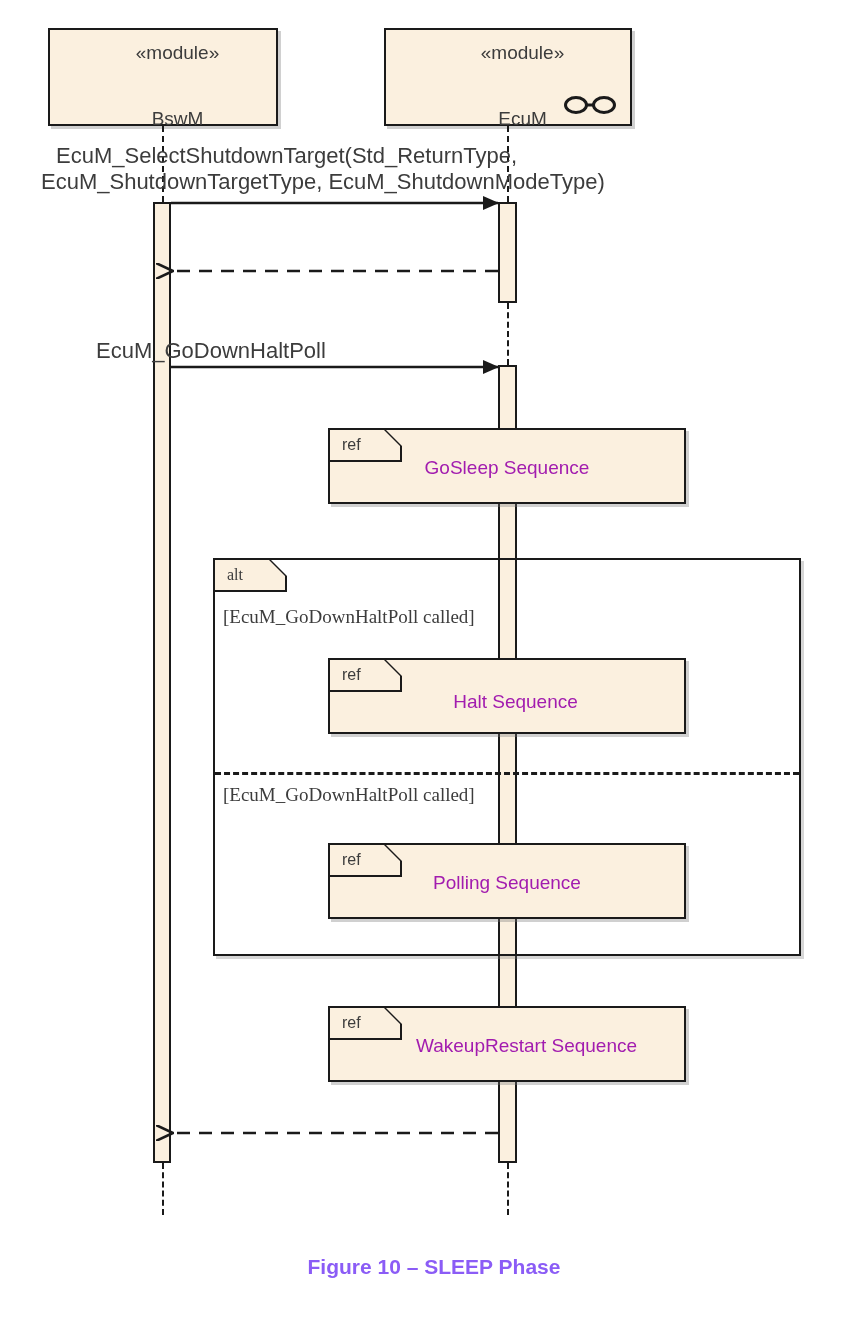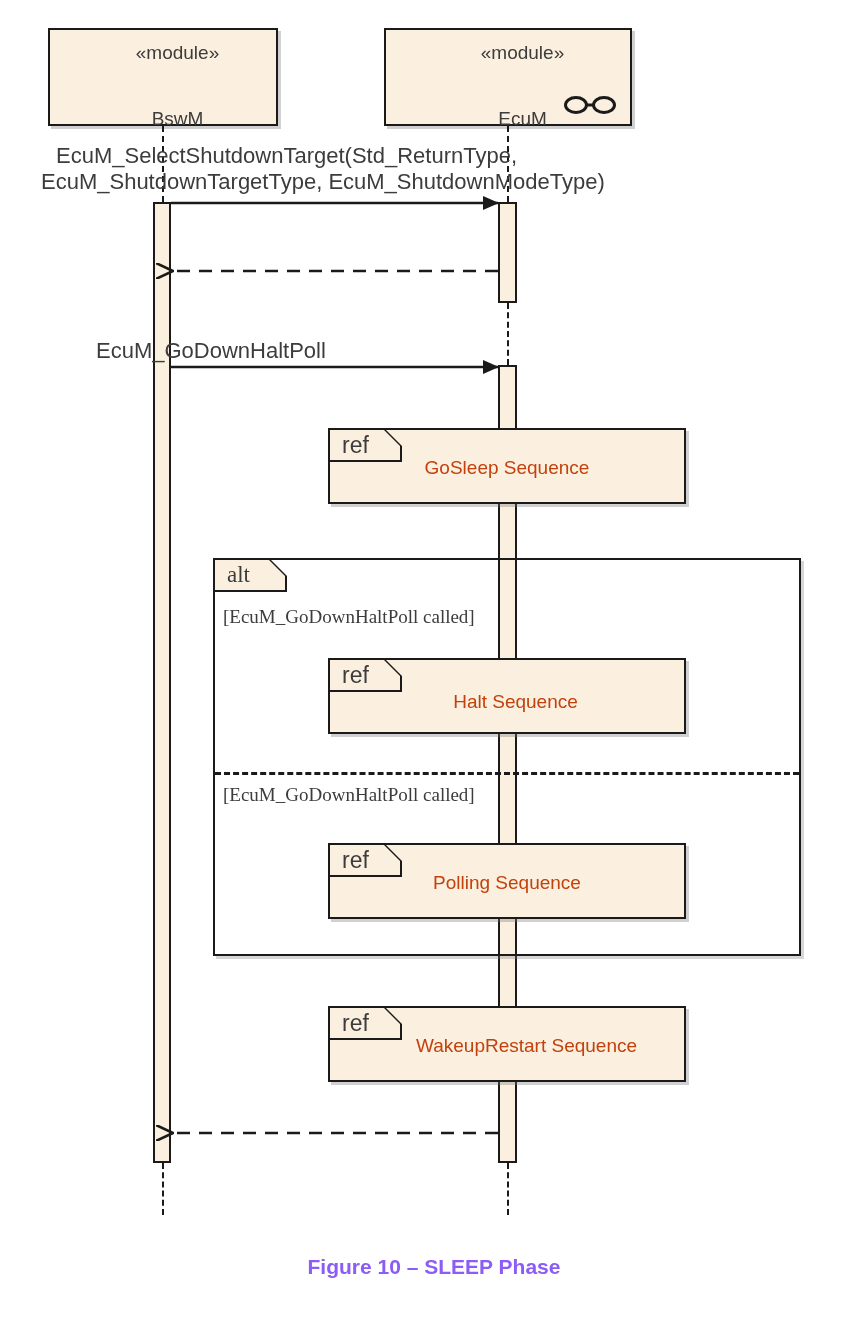--- a/index.html
+++ b/index.html
@@ -126,30 +126,30 @@
     width: 70px;
     height: 30px;
     background: #fbf0df;
     clip-path: polygon(0 0, 54px 0, 70px 16px, 70px 30px, 0 30px);
   }
   .frag.alt .tag-fill { background: #fbf0df; }
   .tag-text {
     position: absolute;
     left: 12px;
     top: 3px;
-    font-size: 23px;
+    font-size: 16px;
     line-height: 24px;
     color: #3c3c3c;
   }
   .ref-title {
     position: absolute;
     left: 0; right: 0;
     text-align: center;
     font-size: 19px;
-    color: #c2410c;
+    color: #a21caf;
   }
   .guard {
     position: absolute;
     font-size: 19px;
     color: #3c3c3c;
     white-space: pre;
   }
   .alt-divider {
     position: absolute;
     height: 0;

